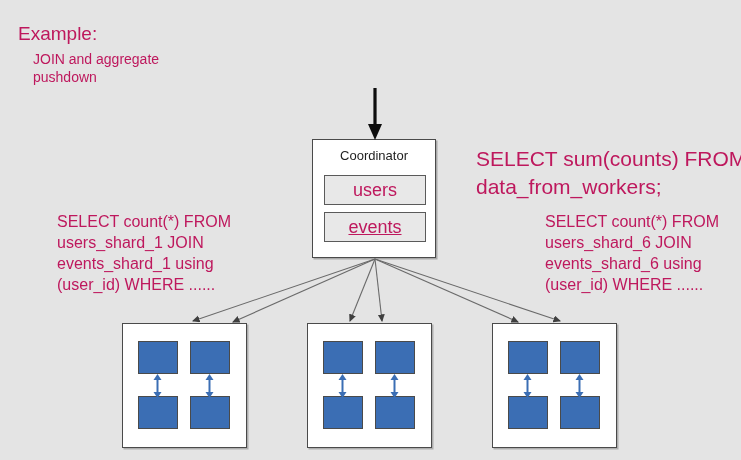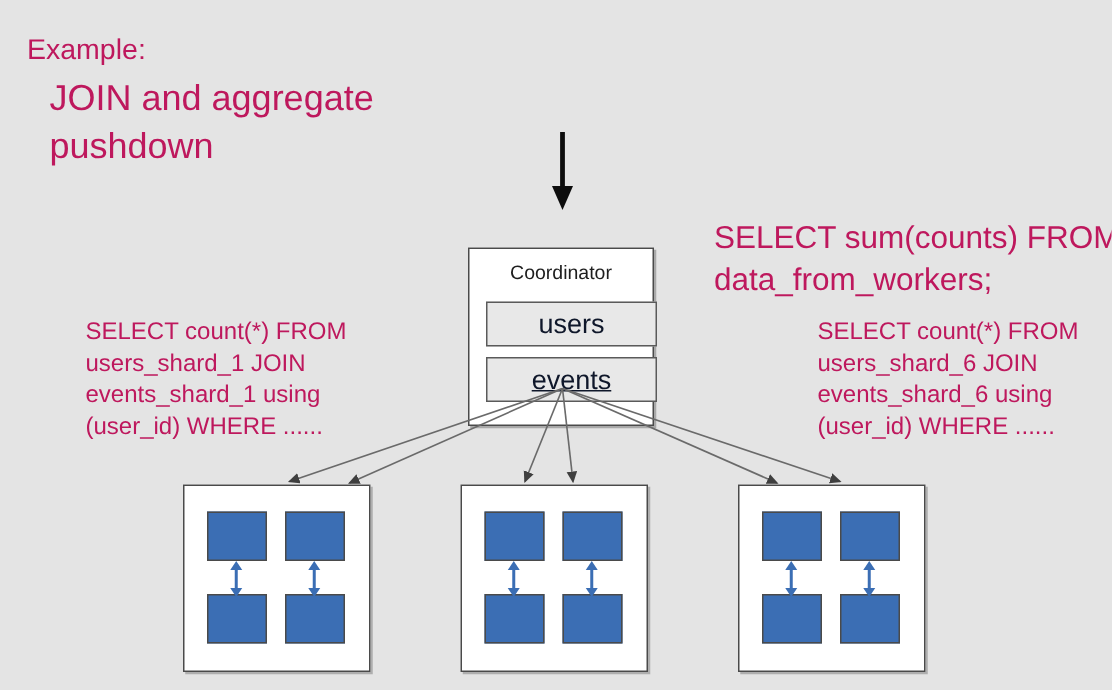--- a/index.html
+++ b/index.html
@@ -30,21 +30,21 @@
 
   
   #example-title {
     left: 18px;
     top: 21px;
     font-size: 19px;
   }
   #example-body {
     left: 33px;
     top: 50px;
-    font-size: 24px;
+    font-size: 14px;
   }
 
   
   #sql-top {
     left: 274px;
     top: 14px;
     font-size: 16px;
   }
 
   
@@ -71,44 +71,43 @@
   #coordinator {
     position: absolute;
     left: 312px;
     top: 139px;
     width: 124px;
     height: 119px;
     background: #ffffff;
     border: 1.5px solid #4a4a4a;
     box-sizing: border-box;
     box-shadow: 1.5px 1.5px 0 rgba(120,120,120,0.55);
-    margin-top: 26px;
   }
   #coordinator-label {
     position: absolute;
     left: 0;
     top: 8px;
     width: 100%;
     text-align: center;
     font-size: 13px;
     color: #1e1e1e;
   }
   .table-box {
     position: absolute;
     left: 11px;
-    width: 114px;
+    width: 102px;
     height: 30px;
     background: #e8e8e8;
     border: 1.2px solid #5a5a5a;
     box-sizing: border-box;
     display: flex;
     align-items: center;
     justify-content: center;
     font-size: 18px;
-    color: #0f172a;
+    color: #be185d;
   }
   #table-users  { top: 35px; }
   #table-events { top: 72px; text-decoration: underline; }
 
   
   .worker {
     position: absolute;
     top: 323px;
     width: 125px;
     height: 125px;

